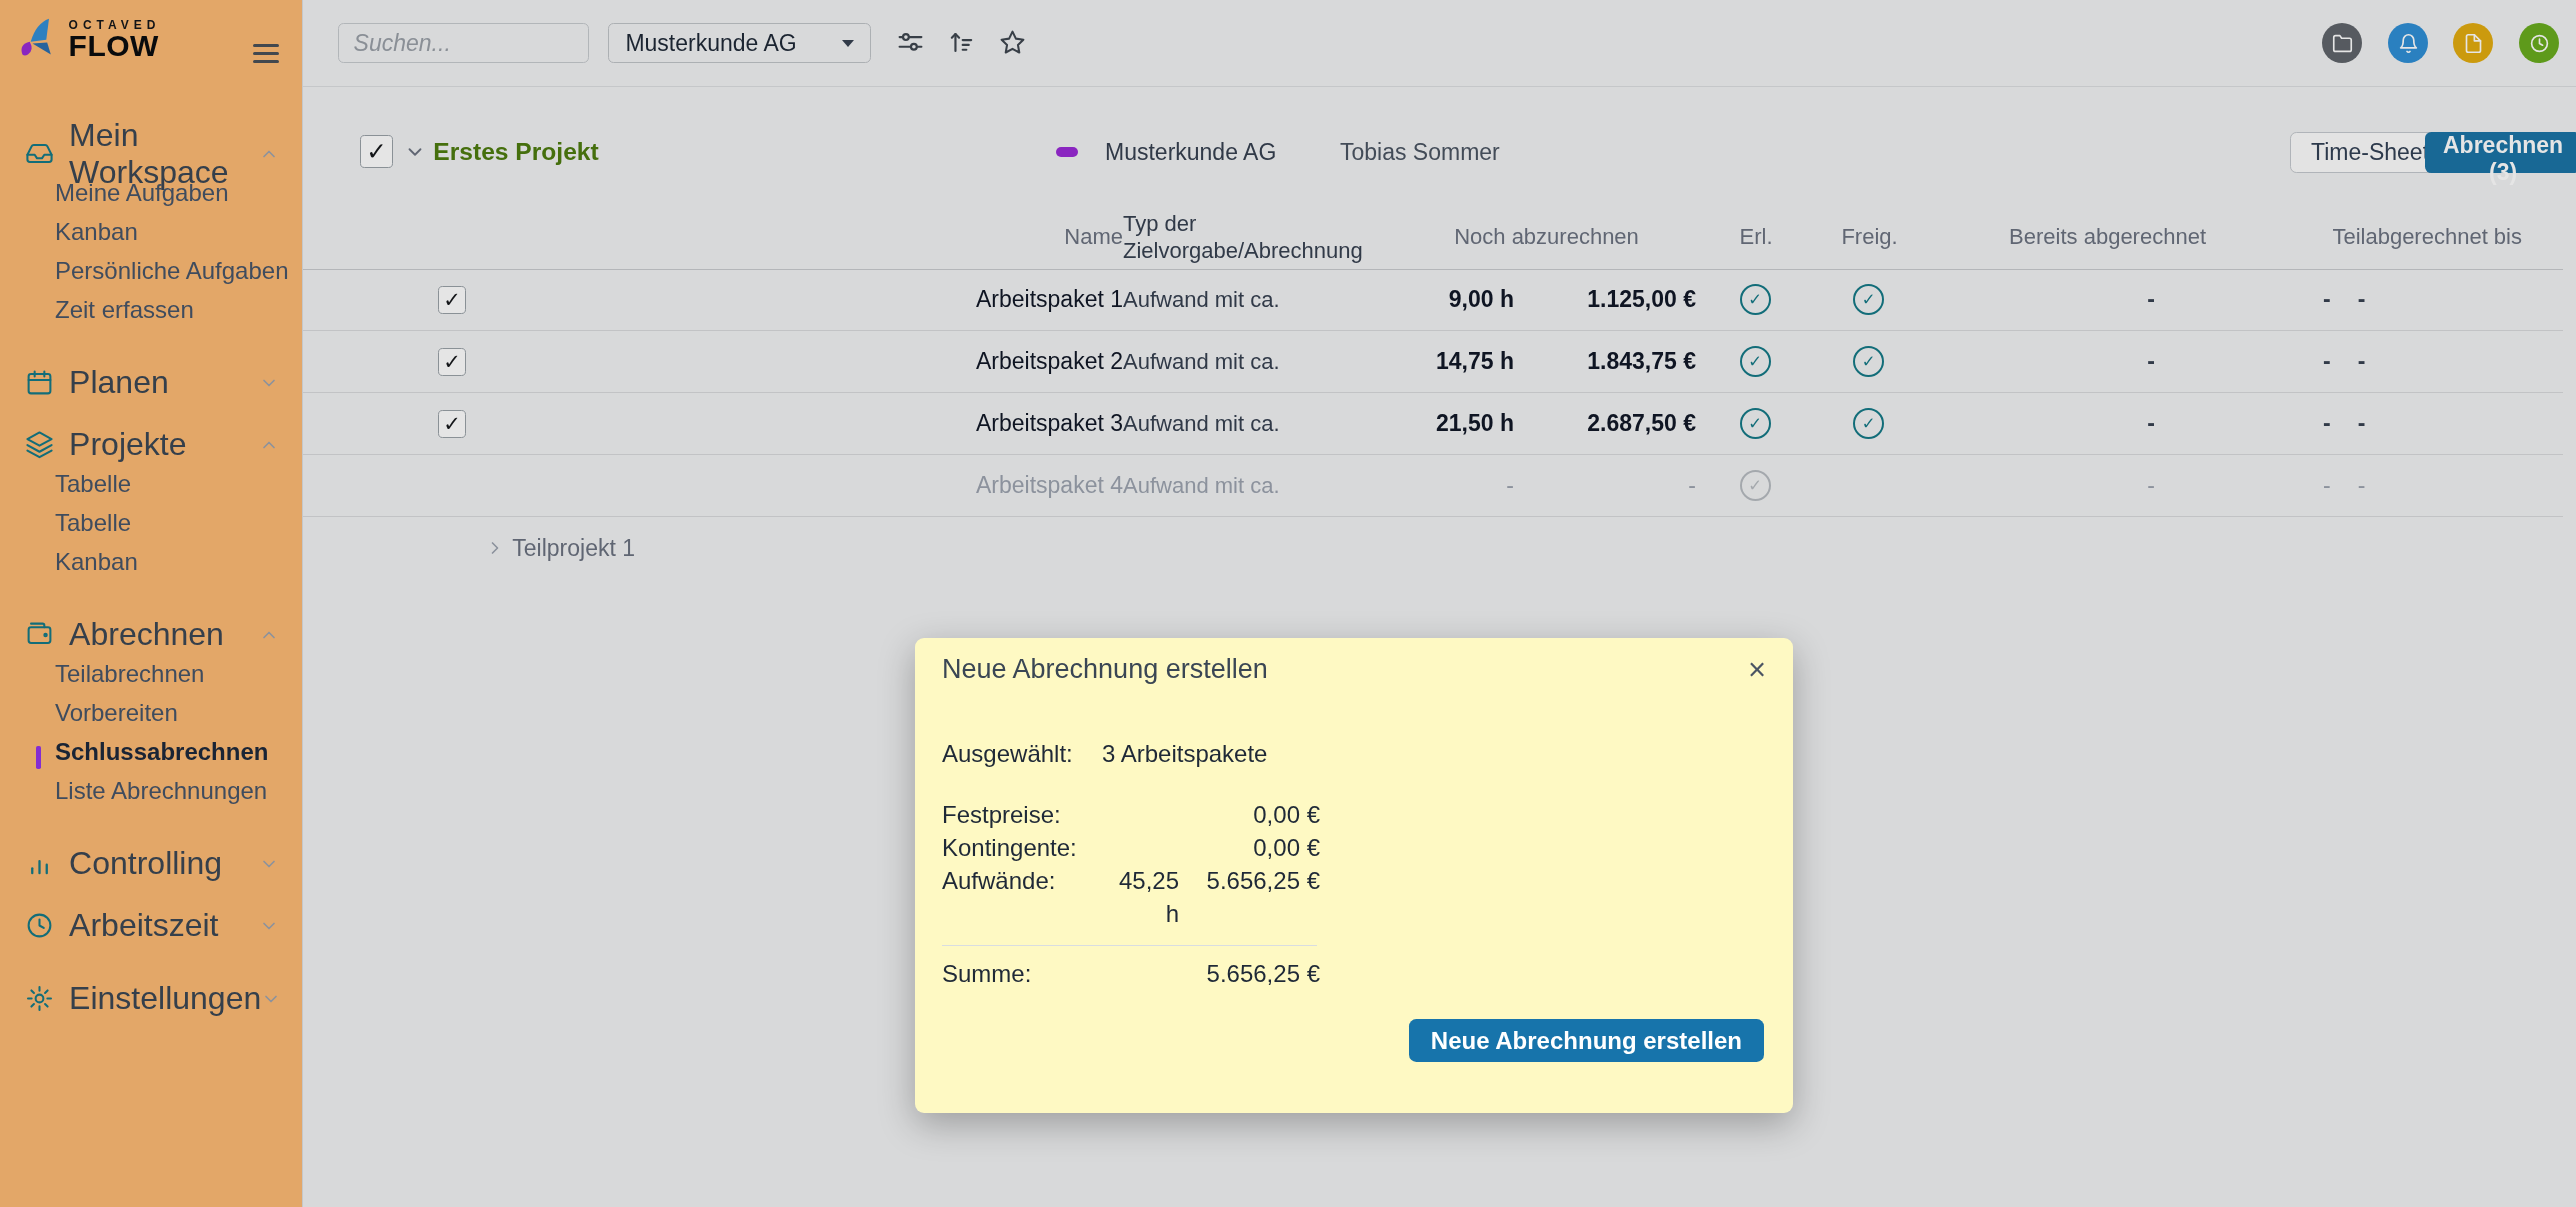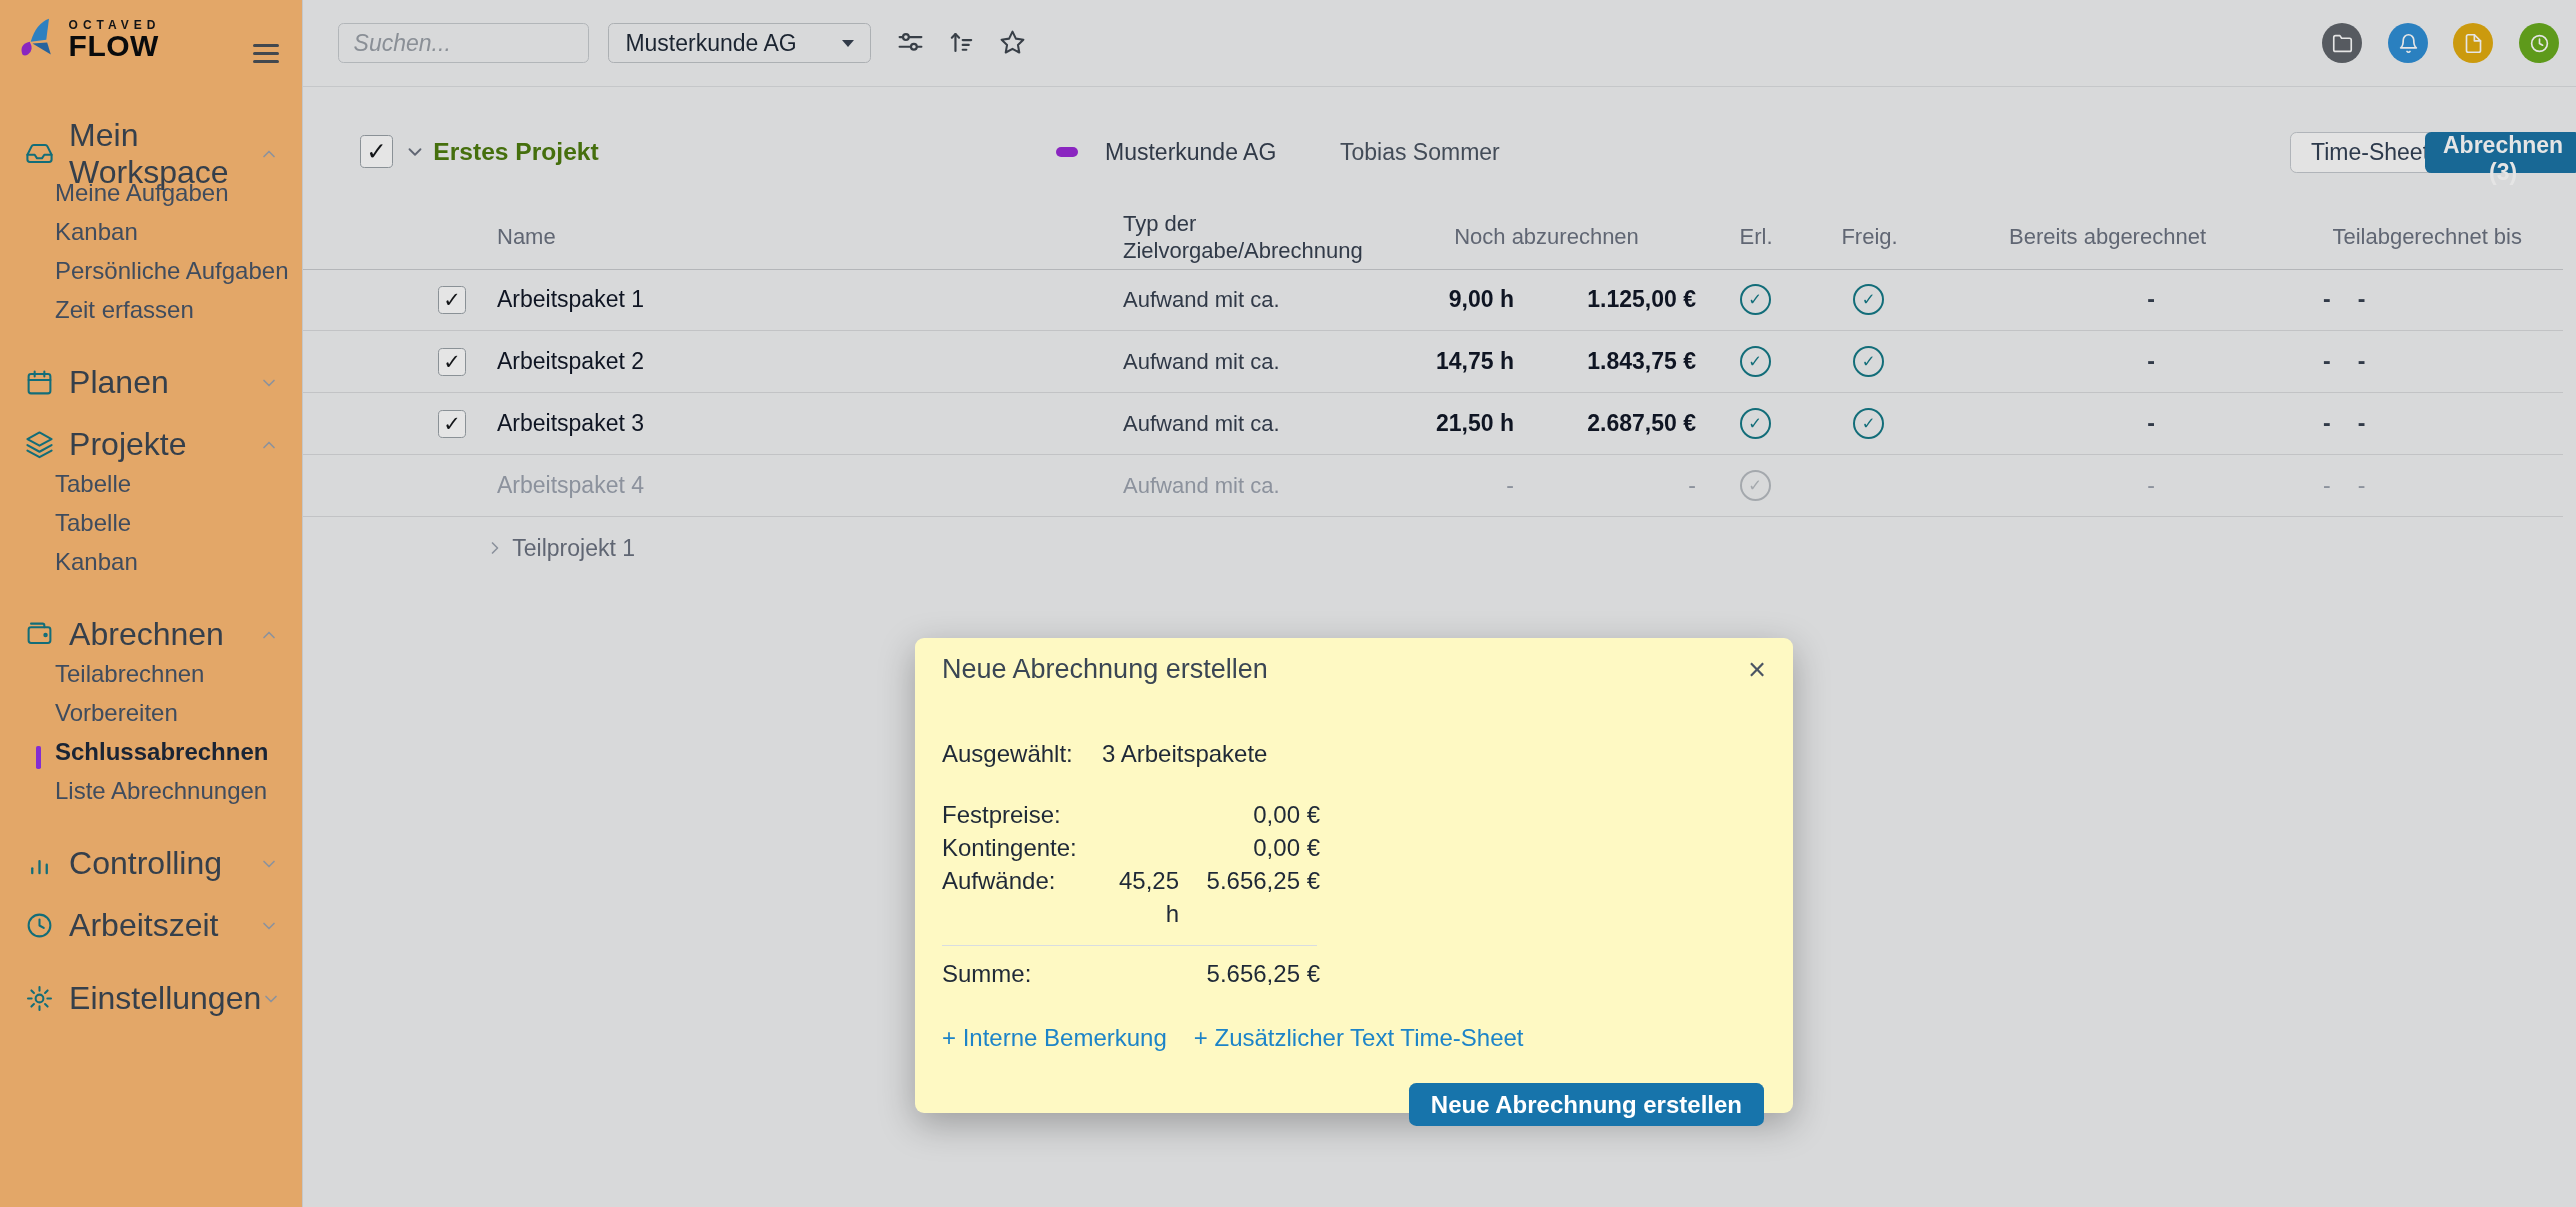--- a/index.html
+++ b/index.html
@@ -66,21 +66,21 @@
   .btn-dark-primary { position:absolute; top:45px; height:41px; background:#1b74a6; border:none;
             border-radius:6.4px; font-size:23px; font-weight:600; color:#fff; padding:0 18px; cursor:pointer;
             font-family:inherit; }
 
   .tbl-header { position:absolute; top:117px; left:0; width:2260px; height:66px; display:flex;
             align-items:center; font-size:22px; color:#6b7280; border-bottom:0.9px solid #c9cbce; }
   .tbl-rows { position:absolute; top:182px; left:0; width:2260px; }
   .tbl-row { height:62px; display:flex; align-items:center; border-bottom:0.9px solid #d8dadc; font-size:23px; }
   .tbl-row.last { border-bottom:none; }
   .c-check { width:182px; padding-left:135px; display:flex; }
-  .c-name { width:638px; padding-left:12px; color:#111827; }
+  .c-name { width:638px; padding-left:12px; color:#111827;text-align:right; }
   .c-typ { width:273px; color:#374151; font-size:22px; }
   .c-hours { width:118px; text-align:right; font-weight:700; color:#111827; }
   .c-money { width:182px; text-align:right; font-weight:700; color:#111827; }
   .c-noch { width:301px; text-align:center; }
   .c-erl { width:118px; display:flex; justify-content:center; }
   .c-freig { width:109px; display:flex; justify-content:center; }
   .c-bereits { width:282px; text-align:right; padding-right:50px; color:#374151; font-weight:600; }
   .c-bereits.hdr { font-weight:400; padding-right:0; color:#6b7280; }
   .c-teil { width:355px; padding-left:118px; color:#374151; font-weight:600; }
   .c-teil .d2 { margin-left:27px; }
@@ -494,24 +494,20 @@
     </div>
 
     <div class="m-divider"></div>
 
     <div class="m-row m-sum">
       <span class="m-label">Summe:</span>
       <span class="m-hours"></span>
       <span class="m-money">5.656,25 €</span>
     </div>
 
-    <div class="m-links">
-      <a class="m-link">+ Interne Bemerkung</a>
-      <a class="m-link">+ Zusätzlicher Text Time-Sheet</a>
-    </div>
 
     <div class="m-footer">
       <button class="btn-primary">Neue Abrechnung erstellen</button>
     </div>
   </div>
 
 </div>
 
 
 </body></html>

